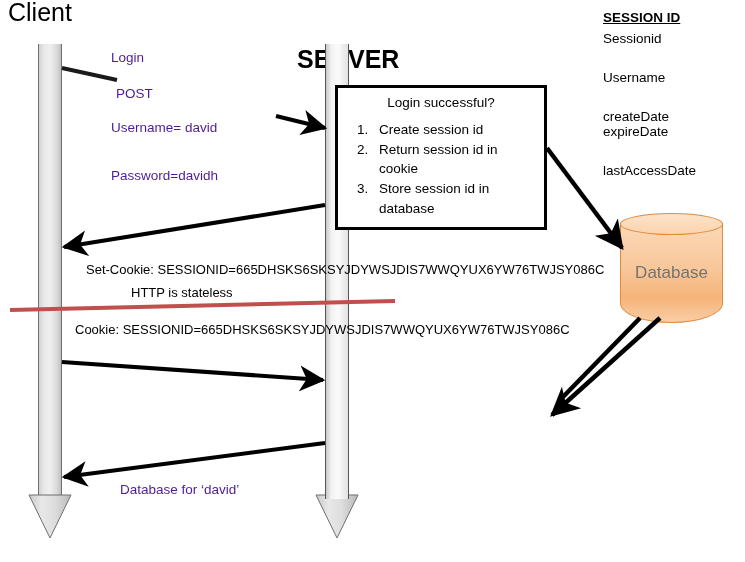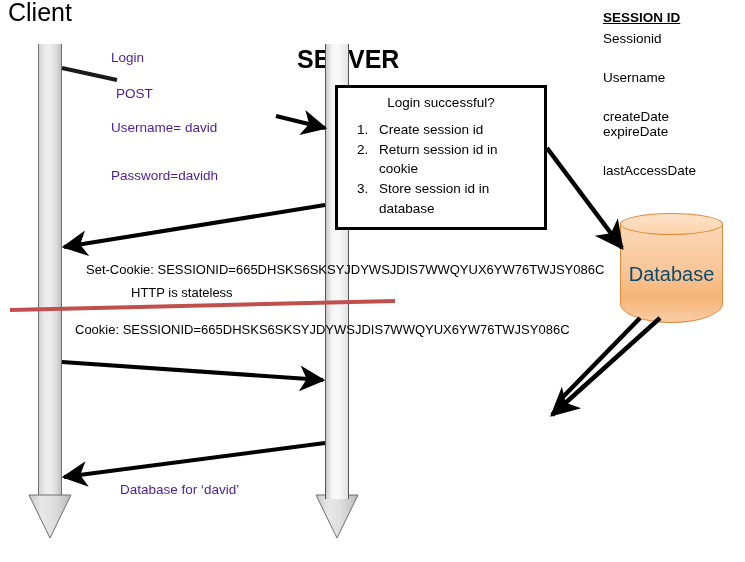--- a/index.html
+++ b/index.html
@@ -114,22 +114,22 @@
     background: linear-gradient(to bottom,#fde3c9,#fbd3ad);
     border: 1.5px solid #e08a3c;
     border-radius: 50%;
     box-sizing: border-box;
   }
   .db-label {
     position: absolute;
     left: 0; top: 50px;
     width: 103px;
     text-align: center;
-    font-size: 20px;
-    color: #0c4a6e;
+    font-size: 17px;
+    color: #737373;
   }
 
   svg.overlay {
     position: absolute;
     left: 0; top: 0;
     width: 745px; height: 562px;
     pointer-events: none;
   }
 </style>
 </head>

